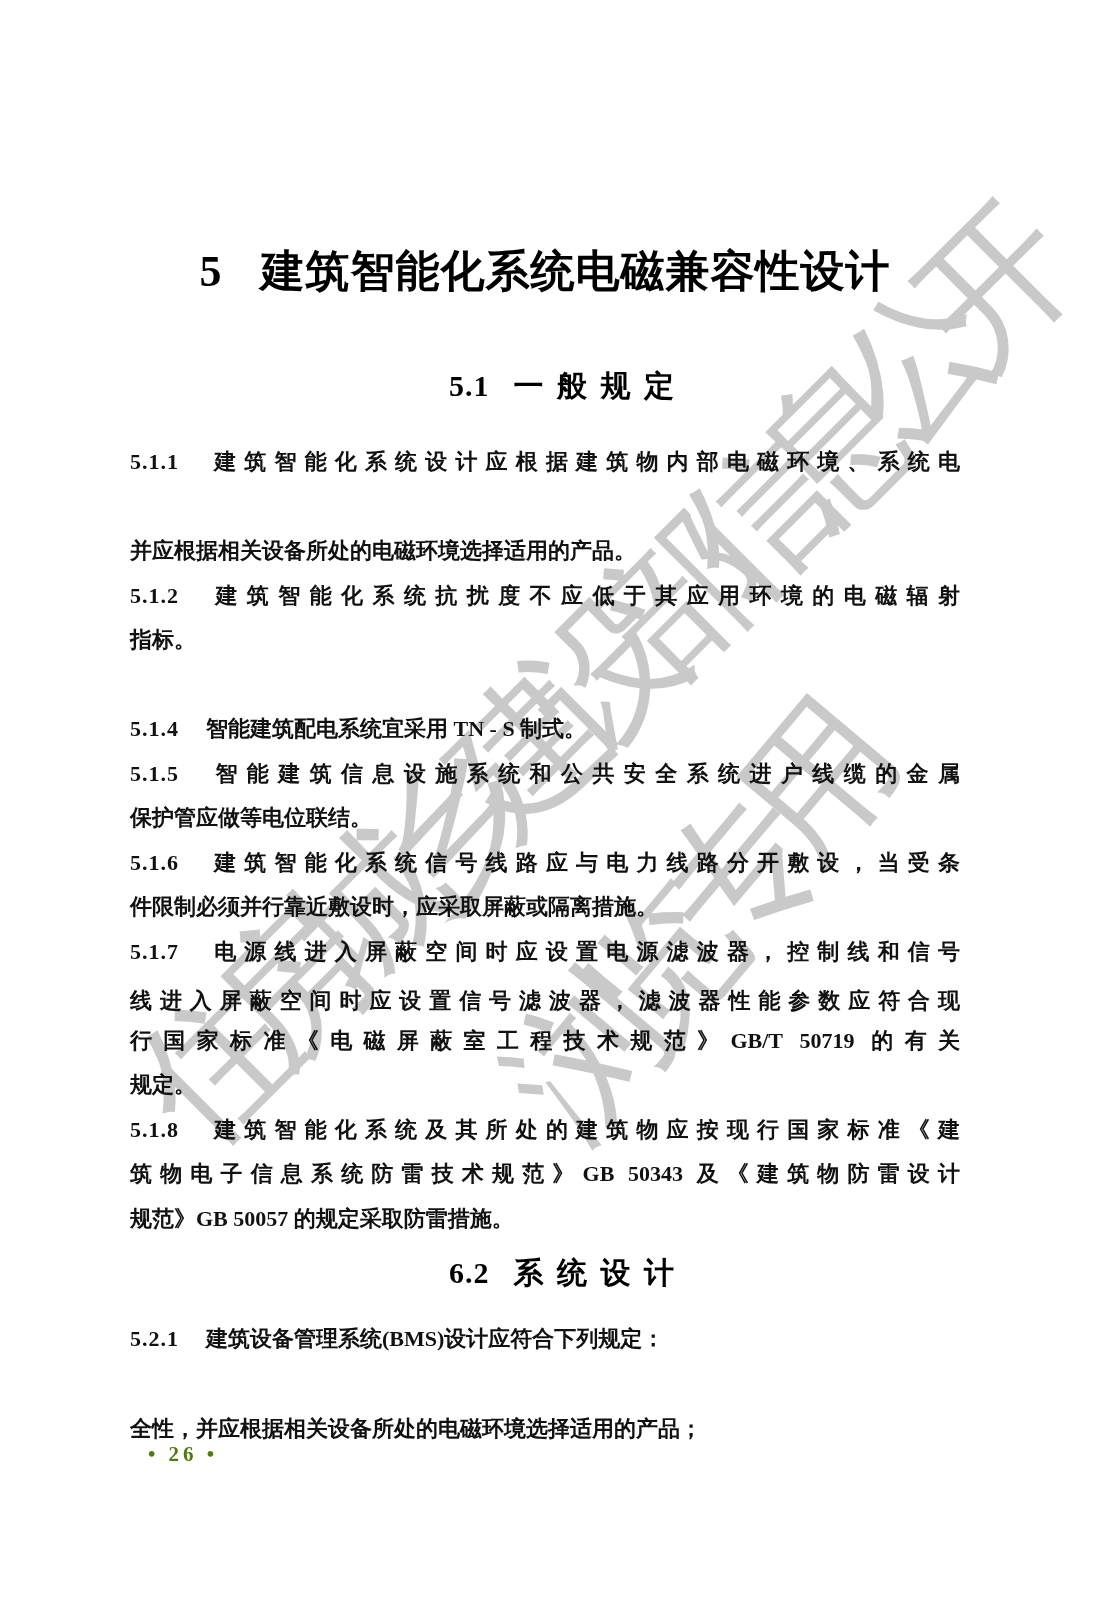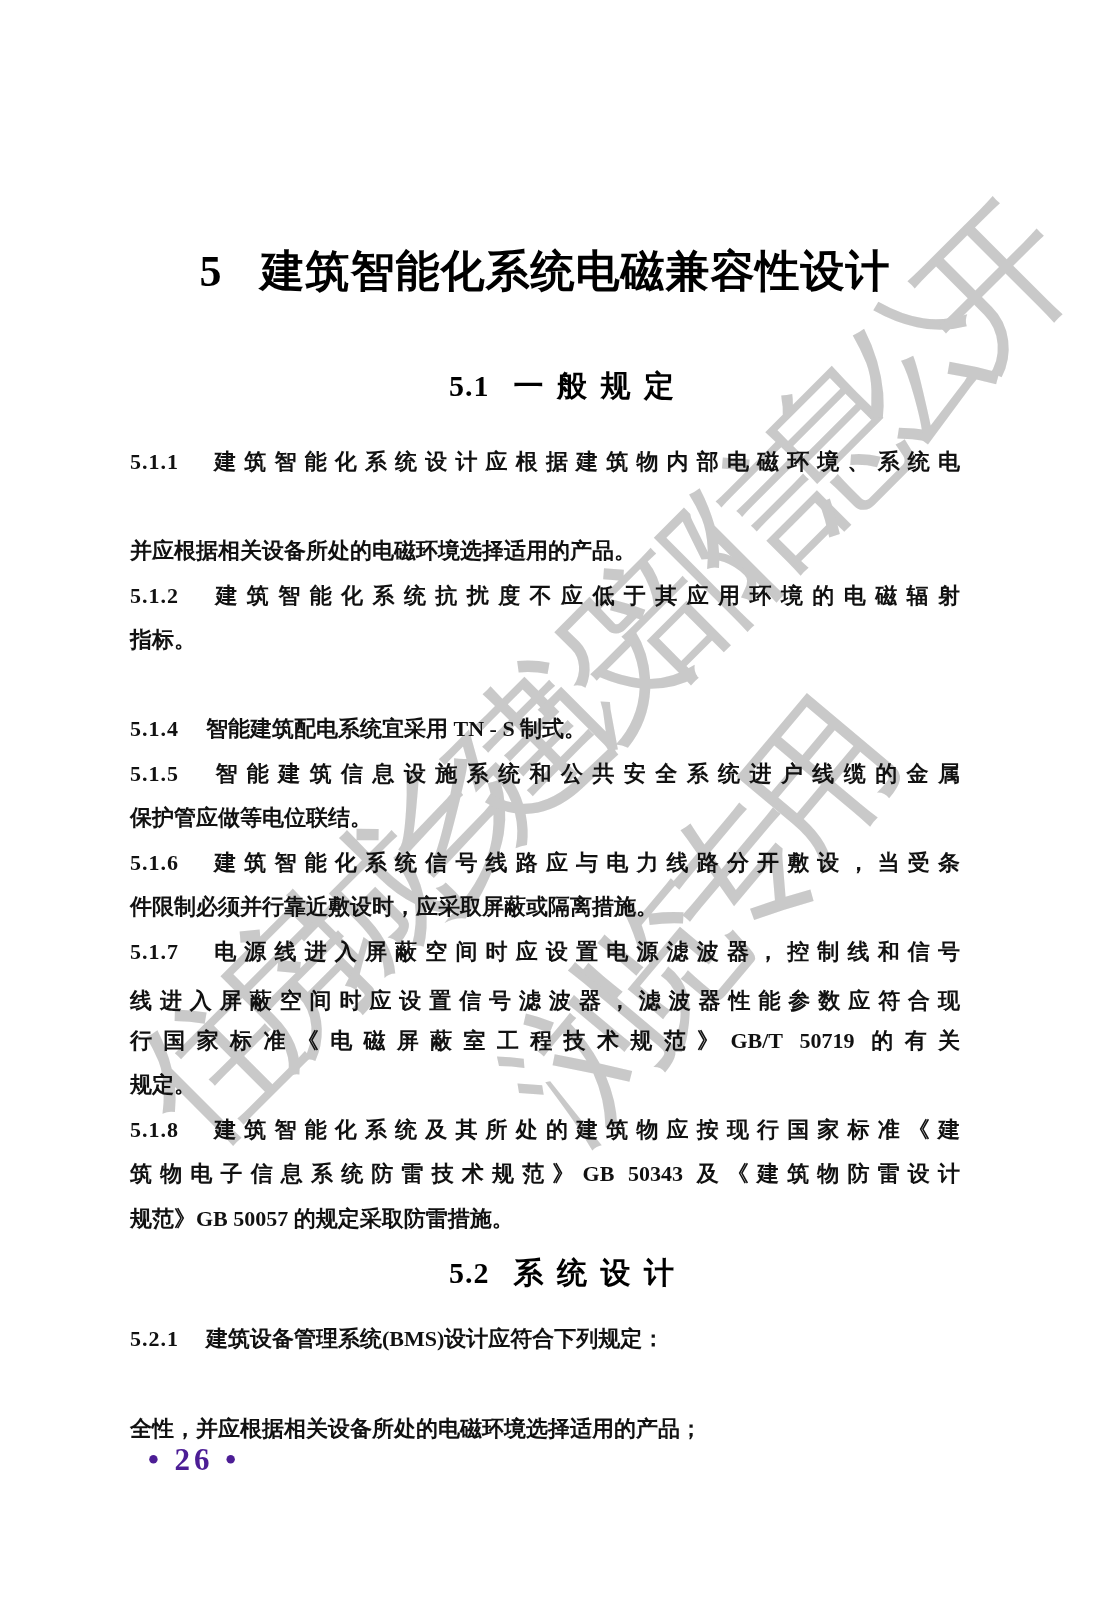--- a/index.html
+++ b/index.html
@@ -54,22 +54,22 @@
     text-align:justify;
     text-align-last:justify;
     text-justify:inter-character;
   }
   .bl .num{font-weight:700;margin-right:27px;letter-spacing:1px;}
   .bl.sub{padding-left:57px;width:773px;}
   .bl.sub .num{margin-right:30px;}
   
   .pageno{
     position:absolute;left:148px;top:1442px;z-index:1;
-    font-size:31px;font-weight:600;letter-spacing:4px;
-    color:#4c1d95;white-space:nowrap;
+    font-size:21px;font-weight:600;letter-spacing:4px;
+    color:#4d7c0f;white-space:nowrap;
   }
 </style>
 </head>
 <body>
 
 <div class="page">
 
   <div class="wm wm1">住房城乡建设部信息公开</div>
   <div class="wm wm2">浏览专用</div>
 
@@ -94,21 +94,21 @@
 
   <div class="bl fill" style="top:929px"><span class="num">5.1.7</span><span>电源线进入屏蔽空间时应设置电源滤波器，控制线和信号</span></div>
   <div class="bl fill" style="top:978px"><span>线进入屏蔽空间时应设置信号滤波器，滤波器性能参数应符合现</span></div>
   <div class="bl fill" style="top:1018px"><span>行国家标准《电磁屏蔽室工程技术规范》GB/T 50719 的有关</span></div>
   <div class="bl" style="top:1062px"><span>规定。</span></div>
 
   <div class="bl fill" style="top:1107px"><span class="num">5.1.8</span><span>建筑智能化系统及其所处的建筑物应按现行国家标准《建</span></div>
   <div class="bl fill" style="top:1151px"><span>筑物电子信息系统防雷技术规范》GB 50343 及《建筑物防雷设计</span></div>
   <div class="bl" style="top:1196px"><span>规范》GB 50057 的规定采取防雷措施。</span></div>
 
-  <h2 class="sec sec2"><span class="num">5.2</span><span>系 统 设 计</span></h2>
+  <h2 class="sec sec2"><span class="num">6.2</span><span>系 统 设 计</span></h2>
 
   <div class="bl" style="top:1316px"><span class="num">5.2.1</span><span>建筑设备管理系统(BMS)设计应符合下列规定：</span></div>
 
   <div class="bl" style="top:1406px"><span>全性，并应根据相关设备所处的电磁环境选择适用的产品；</span></div>
 
   <div class="pageno"><span>• 26 •</span></div>
 
 </div>
 
 </body></html>

